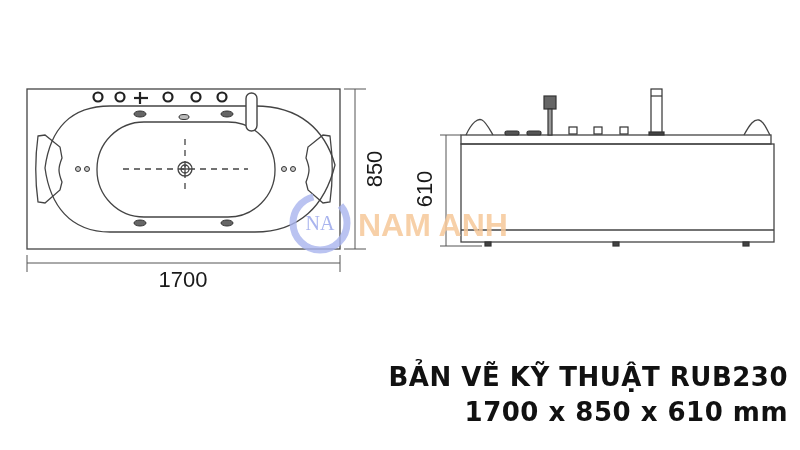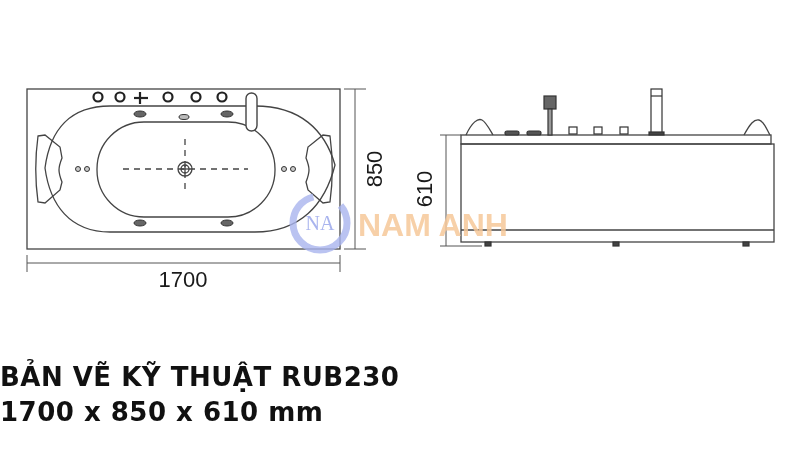--- a/index.html
+++ b/index.html
@@ -1,21 +1,21 @@
 <!DOCTYPE html>
 <html><head>
 <meta charset="utf-8">
 <style>
   html, body { margin:0; padding:0; }
   body { width:800px; height:450px; background:#ffffff; position:relative; overflow:hidden; font-family:"Liberation Sans", sans-serif; }
   #drawing { position:absolute; left:0; top:0; width:800px; height:320px; }
   .dim-label { font-family:"Liberation Sans", sans-serif; font-size:22px; fill:#1a1a1a; }
   .wm-text { font-family:"Liberation Sans", sans-serif; font-weight:bold; font-size:32px; fill:#f6c89a; opacity:0.85; }
   .wm-na { font-family:"Liberation Serif", serif; font-size:20px; fill:#a9b4ee; }
-  .caption { position:absolute; left:0; width:788px; text-align:left; font-family:"DejaVu Sans", sans-serif; font-weight:bold; color:#111; letter-spacing:0.5px; }
+  .caption { position:absolute; left:0; width:788px; text-align:right; font-family:"DejaVu Sans", sans-serif; font-weight:bold; color:#111; letter-spacing:0.5px; }
   #caption-title { top:362px; font-size:26px; }
   #caption-dims { top:397px; font-size:26px; }
 </style>
 </head>
 <body>
 
 <svg id="drawing" viewBox="0 0 800 320" xmlns="http://www.w3.org/2000/svg">
 
   <g fill="none" stroke="#444" stroke-width="1.3">
 

